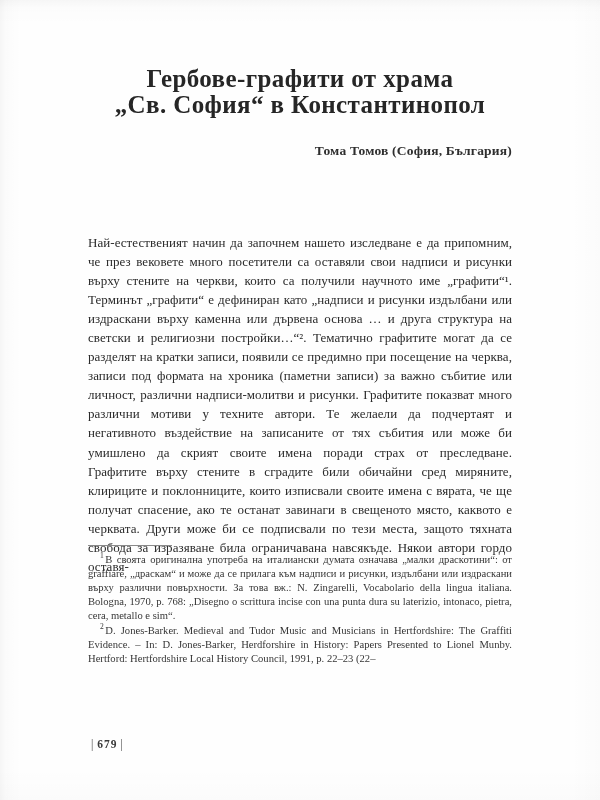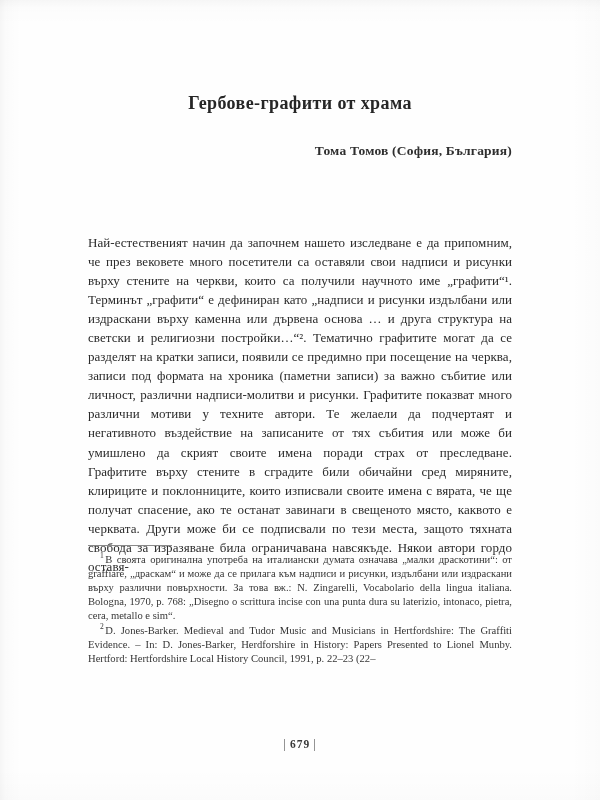--- a/index.html
+++ b/index.html
@@ -54,26 +54,25 @@
 
   
   .title-block {
     position: absolute;
     left: 0;
     top: 66px;
     width: 424px;
     text-align: center;
   }
   .doc-title-line {
-    font-size: 18px;
+    font-size: 25px;
     font-weight: bold;
     letter-spacing: 0.4px;
     line-height: 26px;
     color: #262626;
-    margin-top: 24px;
   }
 
   .byline {
     position: absolute;
     left: 0;
     top: 143px;
     width: 424px;
     text-align: right;
     font-size: 13.5px;
     font-weight: bold;
@@ -131,41 +130,41 @@
     color: #6f6f6f;
     text-indent: 0;
   }
 
   
   .page-number {
     position: absolute;
     left: 0;
     top: 738px;
     width: 424px;
-    text-align: center;
     font-size: 11.5px;
     font-weight: bold;
     color: #3a3a3a;
     letter-spacing: 1px;
   }
   .page-number .bar {
     font-weight: normal;
     color: #4a4a4a;
     padding: 0 3px;
   }
 </style>
 </head>
 <body>
 
 <div class="page-sheet ink">
 
   <div class="content-column">
 
     <div class="title-block">
       <div class="doc-title-line">Гербове-графити от храма</div>
+      <div class="doc-title-line">„Св. София“ в Константинопол</div>
     </div>
 
     <div class="byline">Тома Томов (София, България)</div>
 
     <div class="body-block">
       <p class="body-par">Най-естественият начин да започнем нашето изследване е да припомним, че през вековете много посетители са оставяли свои надписи и рисунки върху стените на черкви, които са получили научното име „графити“¹. Терминът „графити“ е дефиниран като „надписи и рисунки издълбани или издраскани върху каменна или дървена основа … и друга структура на светски и религиозни постройки…“². Тематично графитите могат да се разделят на кратки записи, появили се предимно при посещение на черква, записи под формата на хроника (паметни записи) за важно събитие или личност, различни надписи-молитви и рисунки. Графитите показват много различни мотиви у техните автори. Те желаели да подчертаят и негативното въздействие на записаните от тях събития или може би умишлено да скрият своите имена поради страх от преследване. Графитите върху стените в сградите били обичайни сред миряните, клириците и поклонниците, които изписвали своите имена с вярата, че ще получат спасение, ако те останат завинаги в свещеното място, каквото е черквата. Други може би се подписвали по тези места, защото тяхната свобода за изразяване била ограничавана навсякъде. Някои автори гордо оставя-</p>
     </div>
 
     <div class="footnote-area">
       <div class="footnote-rule"></div>

